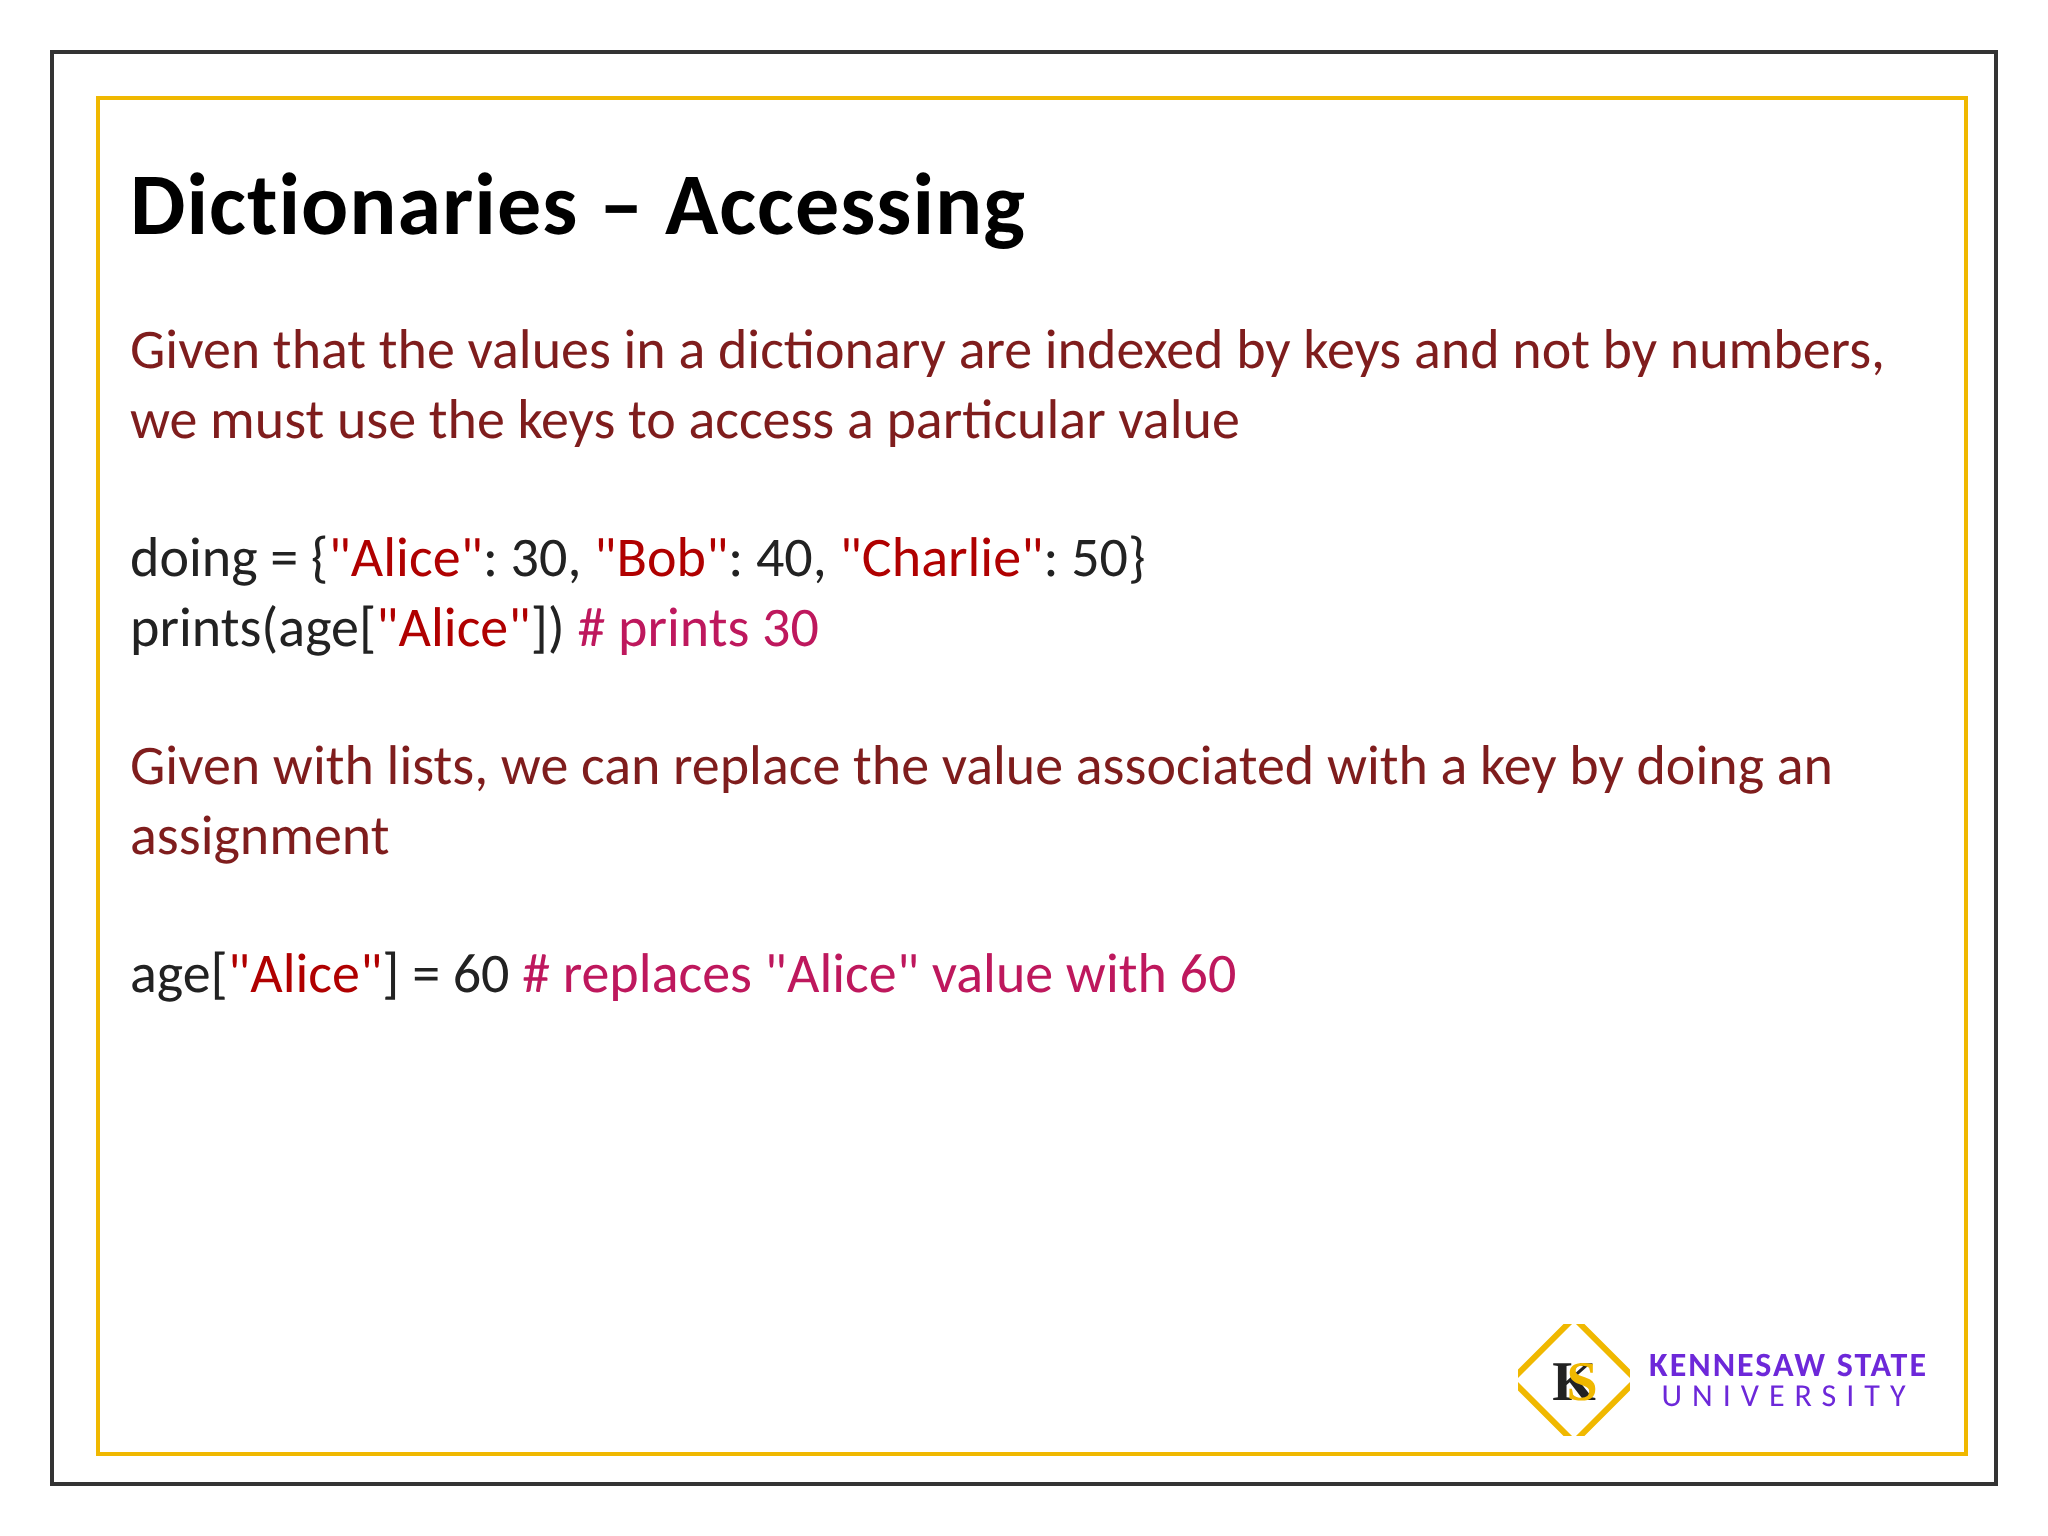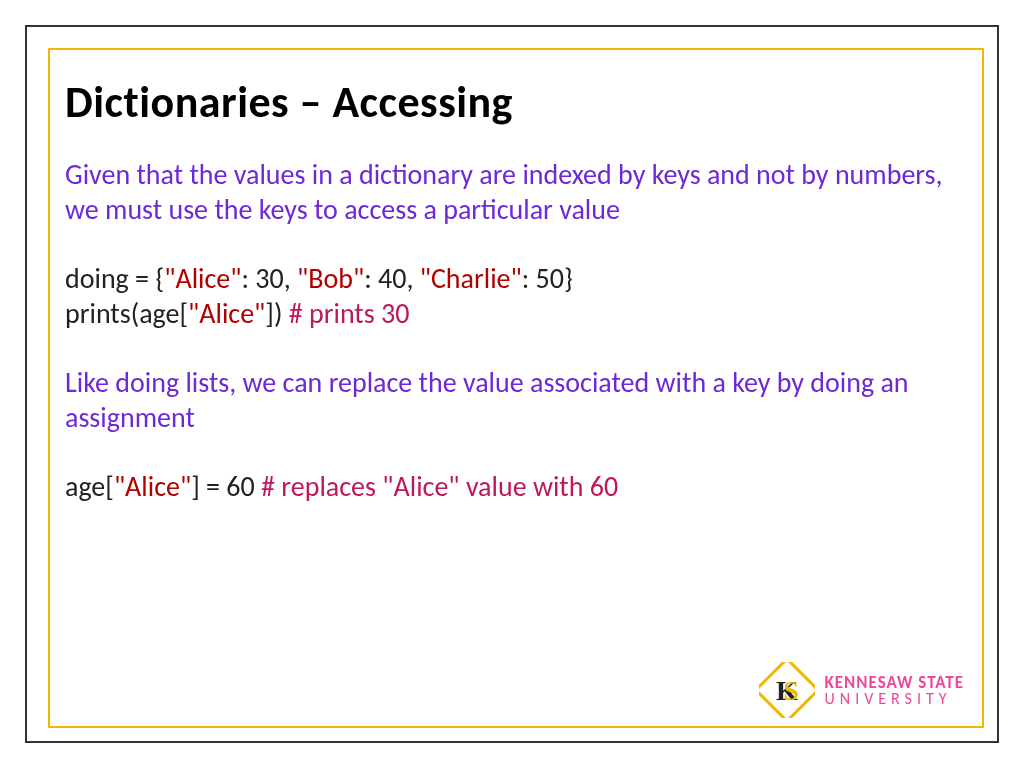--- a/index.html
+++ b/index.html
@@ -37,21 +37,21 @@
   .title {
     font-size: 44px;
     font-weight: 700;
     color: #000;
     margin-bottom: 28px;
     letter-spacing: 0.5px;
   }
   .para {
     font-size: 28px;
     line-height: 1.25;
-    color: #6d28d9;
+    color: #7f1d1d;
     margin-bottom: 34px;
   }
   .code-line {
     font-size: 28px;
     line-height: 1.25;
     color: #222;
   }
   .str { color: #b00000; }
   .comment { color: #be185d; }
   .block {
@@ -68,21 +68,22 @@
   .logo-mark {
     width: 56px;
     height: 56px;
     position: relative;
   }
   .logo-mark svg { display: block; }
   .logo-text-wrap {
     display: flex;
     flex-direction: column;
     line-height: 1;
-    color: #ec4899;
+    color: #6d28d9;
+    align-items: center;
   }
   .logo-text1 {
     font-weight: 700;
     font-size: 17px;
     letter-spacing: 1px;
   }
   .logo-text2 {
     font-weight: 400;
     font-size: 16px;
     letter-spacing: 5px;
@@ -101,21 +102,21 @@
 
   <div class="block">
     <div class="code-line">
       <span>doing = {</span><span class="str">"Alice"</span><span>: 30, </span><span class="str">"Bob"</span><span>: 40, </span><span class="str">"Charlie"</span><span>: 50}</span>
     </div>
     <div class="code-line">
       <span>prints(age[</span><span class="str">"Alice"</span><span>]) </span><span class="comment"># prints 30</span>
     </div>
   </div>
 
-  <div class="para">Like doing lists, we can replace the value associated with a key by doing an assignment</div>
+  <div class="para">Given with lists, we can replace the value associated with a key by doing an assignment</div>
 
   <div class="block">
     <div class="code-line">
       <span>age[</span><span class="str">"Alice"</span><span>] = 60 </span><span class="comment"># replaces "Alice" value with 60</span>
     </div>
   </div>
 </div>
 
 <div class="logo-wrap">
   <div class="logo-mark">

